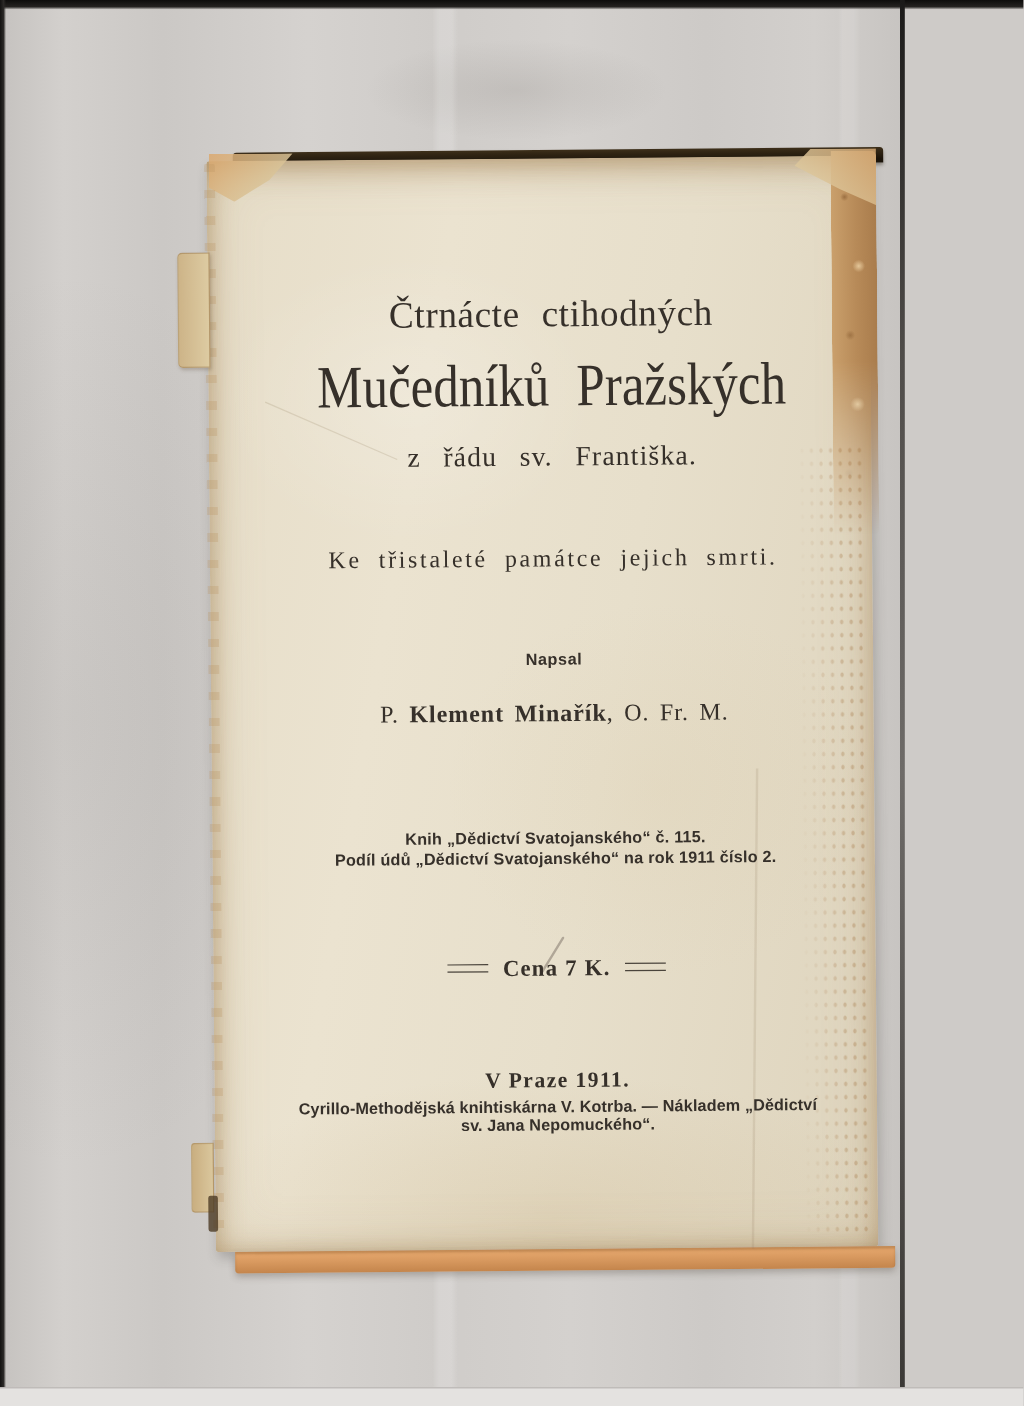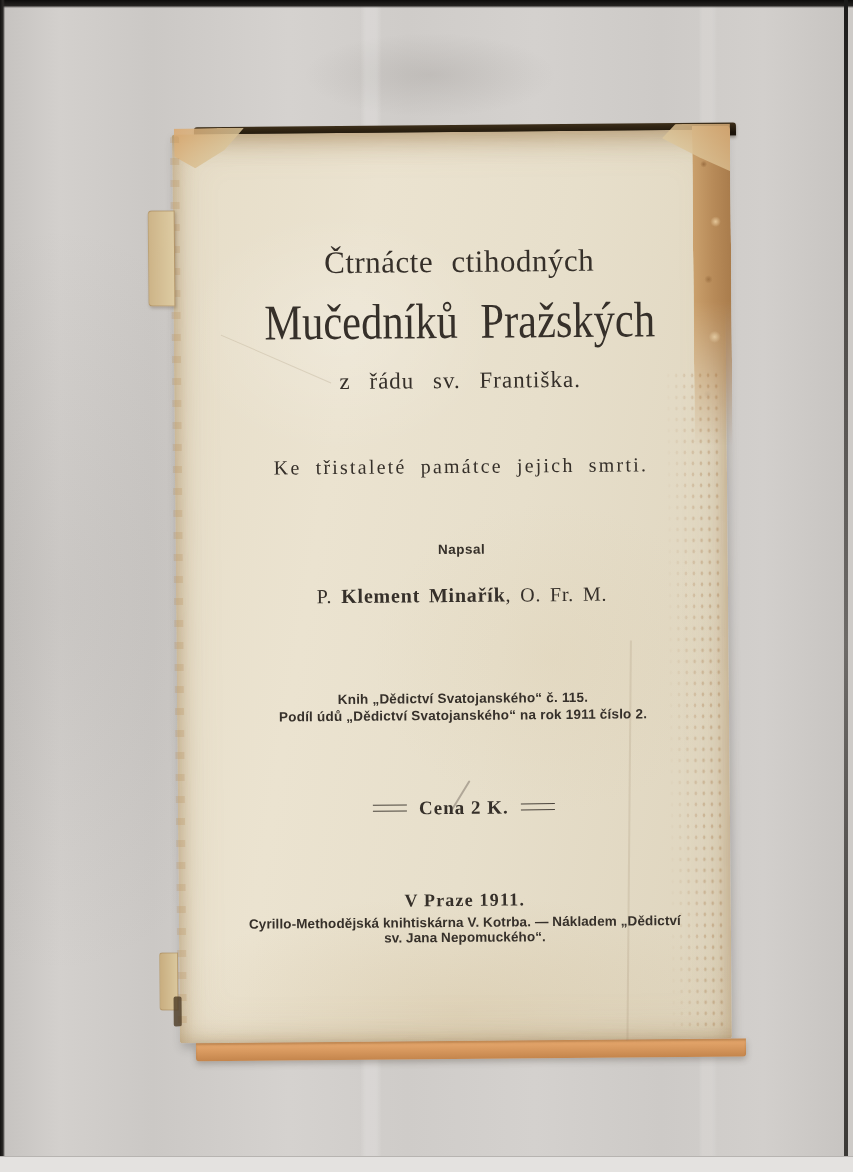--- a/index.html
+++ b/index.html
@@ -3,26 +3,25 @@
 <meta charset="utf-8">
 <style>
   html,body{margin:0;padding:0;}
   body{
     width:853px;height:1172px;overflow:hidden;
     font-family:"Liberation Serif", serif;
     background:#cecbc8;
   }
   
   .scan{
-    position:relative;width:828px;height:1172px;
+    position:relative;width:754px;height:1172px;
     background:
       radial-gradient(ellipse 180px 60px at 430px 75px, rgba(110,104,99,.16), transparent 70%),
       radial-gradient(ellipse 300px 500px at 60px 600px, rgba(120,116,112,.10), transparent 75%),
       linear-gradient(90deg,#c5c2bf 0%,#d3d0cd 7%,#cbc8c5 18%,#d5d2cf 34%,#cfccc9 48%,#d4d1ce 63%,#cdcac7 78%,#d2cfcc 90%,#c7c4c1 100%);
-    padding-left: 20px;
   }
   .scan::before{ 
     content:"";position:absolute;inset:0;pointer-events:none;
     background:
       linear-gradient(90deg, transparent 0 360px, rgba(255,255,255,.22) 366px 376px, transparent 382px),
       linear-gradient(90deg, transparent 0 698px, rgba(255,255,255,.14) 702px 712px, transparent 718px);
     opacity:.8;
   }
   .frame-top{position:absolute;left:0;top:0;width:853px;height:8px;
     background:linear-gradient(180deg,#0d0c0b,#242220 70%,rgba(36,34,32,0));}
@@ -161,19 +160,19 @@
 
     <div class="tp">
       <div class="line t1">Čtrnácte ctihodných</div>
       <div class="line t2">Mučedníků Pražských</div>
       <div class="line t3">z řádu sv. Františka.</div>
       <div class="line ded">Ke třistaleté památce jejich smrti.</div>
       <div class="line napsal">Napsal</div>
       <div class="line author"><span>P. </span><b>Klement Minařík</b><span>, O. Fr. M.</span></div>
       <div class="line series s1">Knih „Dědictví Svatojanského“ č. 115.</div>
       <div class="line series s2">Podíl údů „Dědictví Svatojanského“ na rok 1911 číslo 2.</div>
-      <div class="line cena"><span class="rule"></span><span>Cena 2 K.</span><span class="rule"></span></div>
+      <div class="line cena"><span class="rule"></span><span>Cena 7 K.</span><span class="rule"></span></div>
       <div class="line praze">V Praze 1911.</div>
       <div class="line imp i1">Cyrillo-Methodějská knihtiskárna V. Kotrba. — Nákladem „Dědictví</div>
       <div class="line imp i2">sv. Jana Nepomuckého“.</div>
     </div>
   </div>
 </div>
 
 </body></html>

